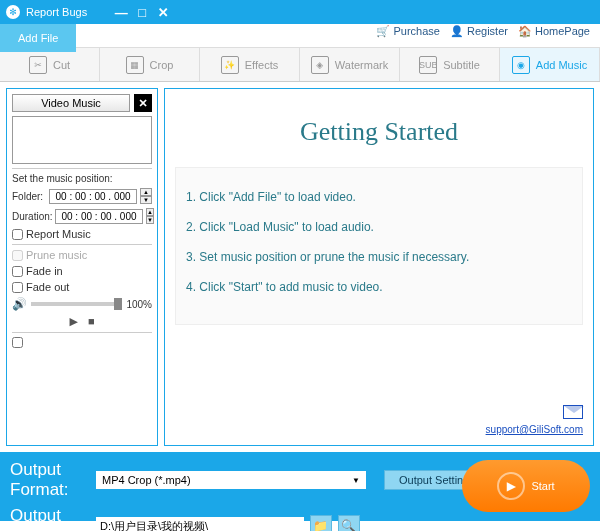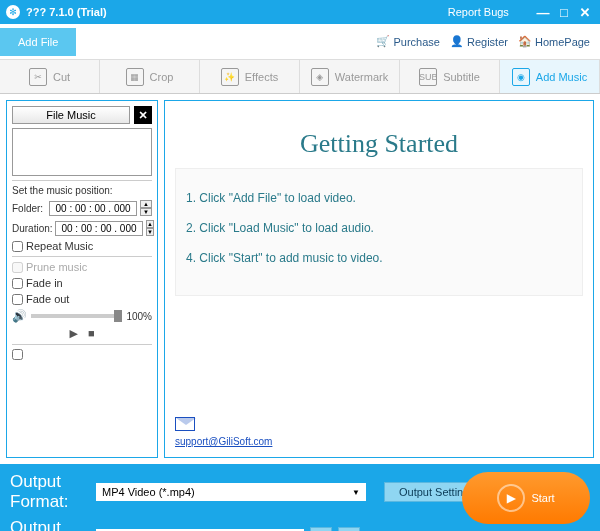--- a/index.html
+++ b/index.html
@@ -2,21 +2,21 @@
 <html><head>
 <meta charset="utf-8">
 <style>
 *{box-sizing:border-box;margin:0;padding:0;font-family:"Segoe UI",Tahoma,sans-serif;font-size:11px}
 body{width:600px;height:531px;background:#fff;position:relative;overflow:hidden}
 .titlebar{height:24px;background:#1ba7e8;display:flex;align-items:center;color:#fff;padding:0 6px}
 .titlebar .logo{width:14px;height:14px;border-radius:50%;background:#fff;margin-right:6px;display:flex;align-items:center;justify-content:center;color:#1ba7e8;font-size:9px}
 .titlebar .title{flex:1;font-weight:bold}
 .titlebar .report{font-weight:normal;margin-right:25px;cursor:pointer}
 .winbtns span{display:inline-block;width:18px;text-align:center;font-weight:bold;cursor:pointer;font-size:13px}
-.topbar{height:36px;display:flex;align-items:center;border-bottom:1px solid #ddd}
+.topbar{height:24px;display:flex;align-items:flex-start;border-bottom:1px solid #ddd}
 .addfile{background:#5bc7f0;color:#fff;height:28px;line-height:28px;padding:0 18px;cursor:pointer}
 .topbar .sp{flex:1}
 .toplink{display:flex;align-items:center;gap:3px;margin-right:10px;color:#2a5a8a;cursor:pointer}
 .toplink .ic{width:14px;height:14px;display:flex;align-items:center;justify-content:center;font-size:11px}
 .tabs{height:34px;display:flex;background:#f5f5f5;border-bottom:1px solid #ccc}
 .tab{flex:1;display:flex;align-items:center;justify-content:center;gap:6px;color:#999;border-right:1px solid #ddd;cursor:pointer}
 .tab.active{background:#e8f6fd;color:#1ba7e8}
 .tab .ticon{width:18px;height:18px;display:flex;align-items:center;justify-content:center;border:1px solid currentColor;border-radius:2px;font-size:9px}
 .main{display:flex;height:370px;padding:6px;gap:6px}
 .sidepanel{width:152px;border:1px solid #1ba7e8;padding:5px;display:flex;flex-direction:column;gap:4px}
@@ -33,44 +33,43 @@
 .chk input{width:11px;height:11px}
 .chk.dis{color:#aaa}
 .hr{height:1px;background:#ccc}
 .volrow{display:flex;align-items:center;gap:4px}
 .volrow .spk{font-size:12px}
 .slider{flex:1;height:4px;background:#ccc;position:relative}
 .slider .knob{position:absolute;right:0;top:-4px;width:8px;height:12px;background:#888}
 .playrow{display:flex;justify-content:center;gap:10px;font-size:13px;color:#555}
 .playrow span{cursor:pointer}
 .content{flex:1;border:1px solid #1ba7e8;padding:10px;display:flex;flex-direction:column}
-.gshead{text-align:center;color:#2a7a8a;font-size:26px;font-family:Verdana;margin:18px 0 9px}
+.gshead{text-align:center;color:#2a7a8a;font-size:26px;font-family:Verdana;margin:18px 0 20px}
 .stepbox{background:#fafafa;border:1px solid #eee;padding:14px 10px;flex:0 0 auto}
 .step{color:#2a7a8a;font-size:12px;margin:8px 0 16px}
-.support{margin-top:auto}
+.support{text-align:right;margin-top:auto}
 .support a{color:#1a4fc0;text-decoration:underline;font-size:10px}
 .mail{display:inline-block;width:20px;height:14px;border:1.5px solid #1a4fc0;position:relative;margin-bottom:2px}
 .mail:before{content:"";position:absolute;left:0;top:0;border-left:10px solid transparent;border-right:10px solid transparent;border-top:7px solid #1a4fc0;opacity:.3}
 .bottom{background:#1ba7e8;height:69px;padding:8px 10px;color:#fff;position:relative}
 .brow{display:flex;align-items:center;gap:6px;margin-bottom:6px}
 .brow .blbl{width:80px;text-align:left;font-size:17px}
 .fmtsel{flex:0 0 270px;background:#fff;color:#000;padding:3px 6px;display:flex;align-items:center;cursor:pointer}
 .fmtsel .arr{margin-left:auto;font-size:8px}
 .outset{background:#8fd6f2;border:1px solid #5bb8e0;padding:3px 14px;color:#0a3a55;cursor:pointer;margin-left:12px}
 .foldin{flex:0 0 208px;background:#fff;color:#000;padding:3px 4px;border:none}
 .iconbtn{width:22px;height:22px;border:1px solid #5bb8e0;background:#8fd6f2;color:#0a3a55;display:flex;align-items:center;justify-content:center;cursor:pointer;font-size:12px}
 .startbtn{position:absolute;right:10px;top:8px;width:128px;height:52px;border-radius:26px;background:linear-gradient(#ff9a2e,#ff7a00);display:flex;align-items:center;justify-content:center;color:#fff;font-size:20px;cursor:pointer;gap:6px}
 .startbtn .sic{width:28px;height:28px;border-radius:50%;border:2px solid rgba(255,255,255,.5);display:flex;align-items:center;justify-content:center;font-size:12px}
 </style>
 </head>
 <body>
 
 <div class="titlebar">
   <div class="logo">✻</div>
-  <div class="title">??? 7.1.0 (Trial)</div>
   <div class="report">Report Bugs</div>
   <div class="winbtns">
     <span>—</span>
     <span>□</span>
     <span>✕</span>
   </div>
 </div>
 
 <div class="topbar">
   <div class="addfile">Add File</div>
@@ -112,21 +111,21 @@
     </div>
   <div class="tab active">
       <span class="ticon">◉</span>
       <span>Add Music</span>
     </div>
 </div>
 
 <div class="main">
   <div class="sidepanel">
     <div class="loadrow">
-      <div class="loadbtn">File Music</div>
+      <div class="loadbtn">Video Music</div>
       <div class="closebtn">✕</div>
     </div>
     <div class="filebox"></div>
     <div class="hr"></div>
     <div class="lbl">Set the music position:</div>
     <div class="row">
       <span class="lbl" style="width:40px">Folder:</span>
       <input class="timein" value="00 : 00 : 00 . 000" style="">
       <div class="spin">
           <div>▲</div>
@@ -136,21 +135,21 @@
     <div class="row">
       <span class="lbl" style="width:40px">Duration:</span>
       <input class="timein" value="00 : 00 : 00 . 000" style="">
       <div class="spin">
           <div>▲</div>
           <div>▼</div>
         </div>
     </div>
     <label class="chk">
         <input type="checkbox" style="">
-        <span>Repeat Music</span>
+        <span>Report Music</span>
       </label>
     <div class="hr"></div>
     <label class="chk dis">
         <input type="checkbox" disabled="" style="">
         <span>Prune music</span>
       </label>
     <label class="chk">
         <input type="checkbox" style="">
         <span>Fade in</span>
       </label>
@@ -173,34 +172,35 @@
     <label class="chk">
         <input type="checkbox" style="">
       </label>
   </div>
 
   <div class="content">
     <div class="gshead">Getting Started</div>
     <div class="stepbox">
       <div class="step">1. Click "Add File" to load video.</div>
       <div class="step">2. Click "Load Music" to load audio.</div>
+      <div class="step">3. Set music position or prune the music if necessary.</div>
       <div class="step">4. Click "Start" to add music to video.</div>
     </div>
     <div class="support">
       <span class="mail"></span><br>
       <a>support@GiliSoft.com</a>
     </div>
   </div>
 </div>
 
 <div class="bottom">
   <div class="brow">
     <div class="blbl">Output Format:</div>
     <div class="fmtsel">
-        <span>MP4 Video (*.mp4)</span>
+        <span>MP4 Crop (*.mp4)</span>
         <span class="arr">▼</span>
       </div>
     <div class="outset">Output Settings</div>
   </div>
   <div class="brow">
     <div class="blbl">Output Folder:</div>
     <input class="foldin" value="D:\用户目录\我的视频\" style="">
     <div class="iconbtn">📁</div>
     <div class="iconbtn">🔍</div>
   </div>

